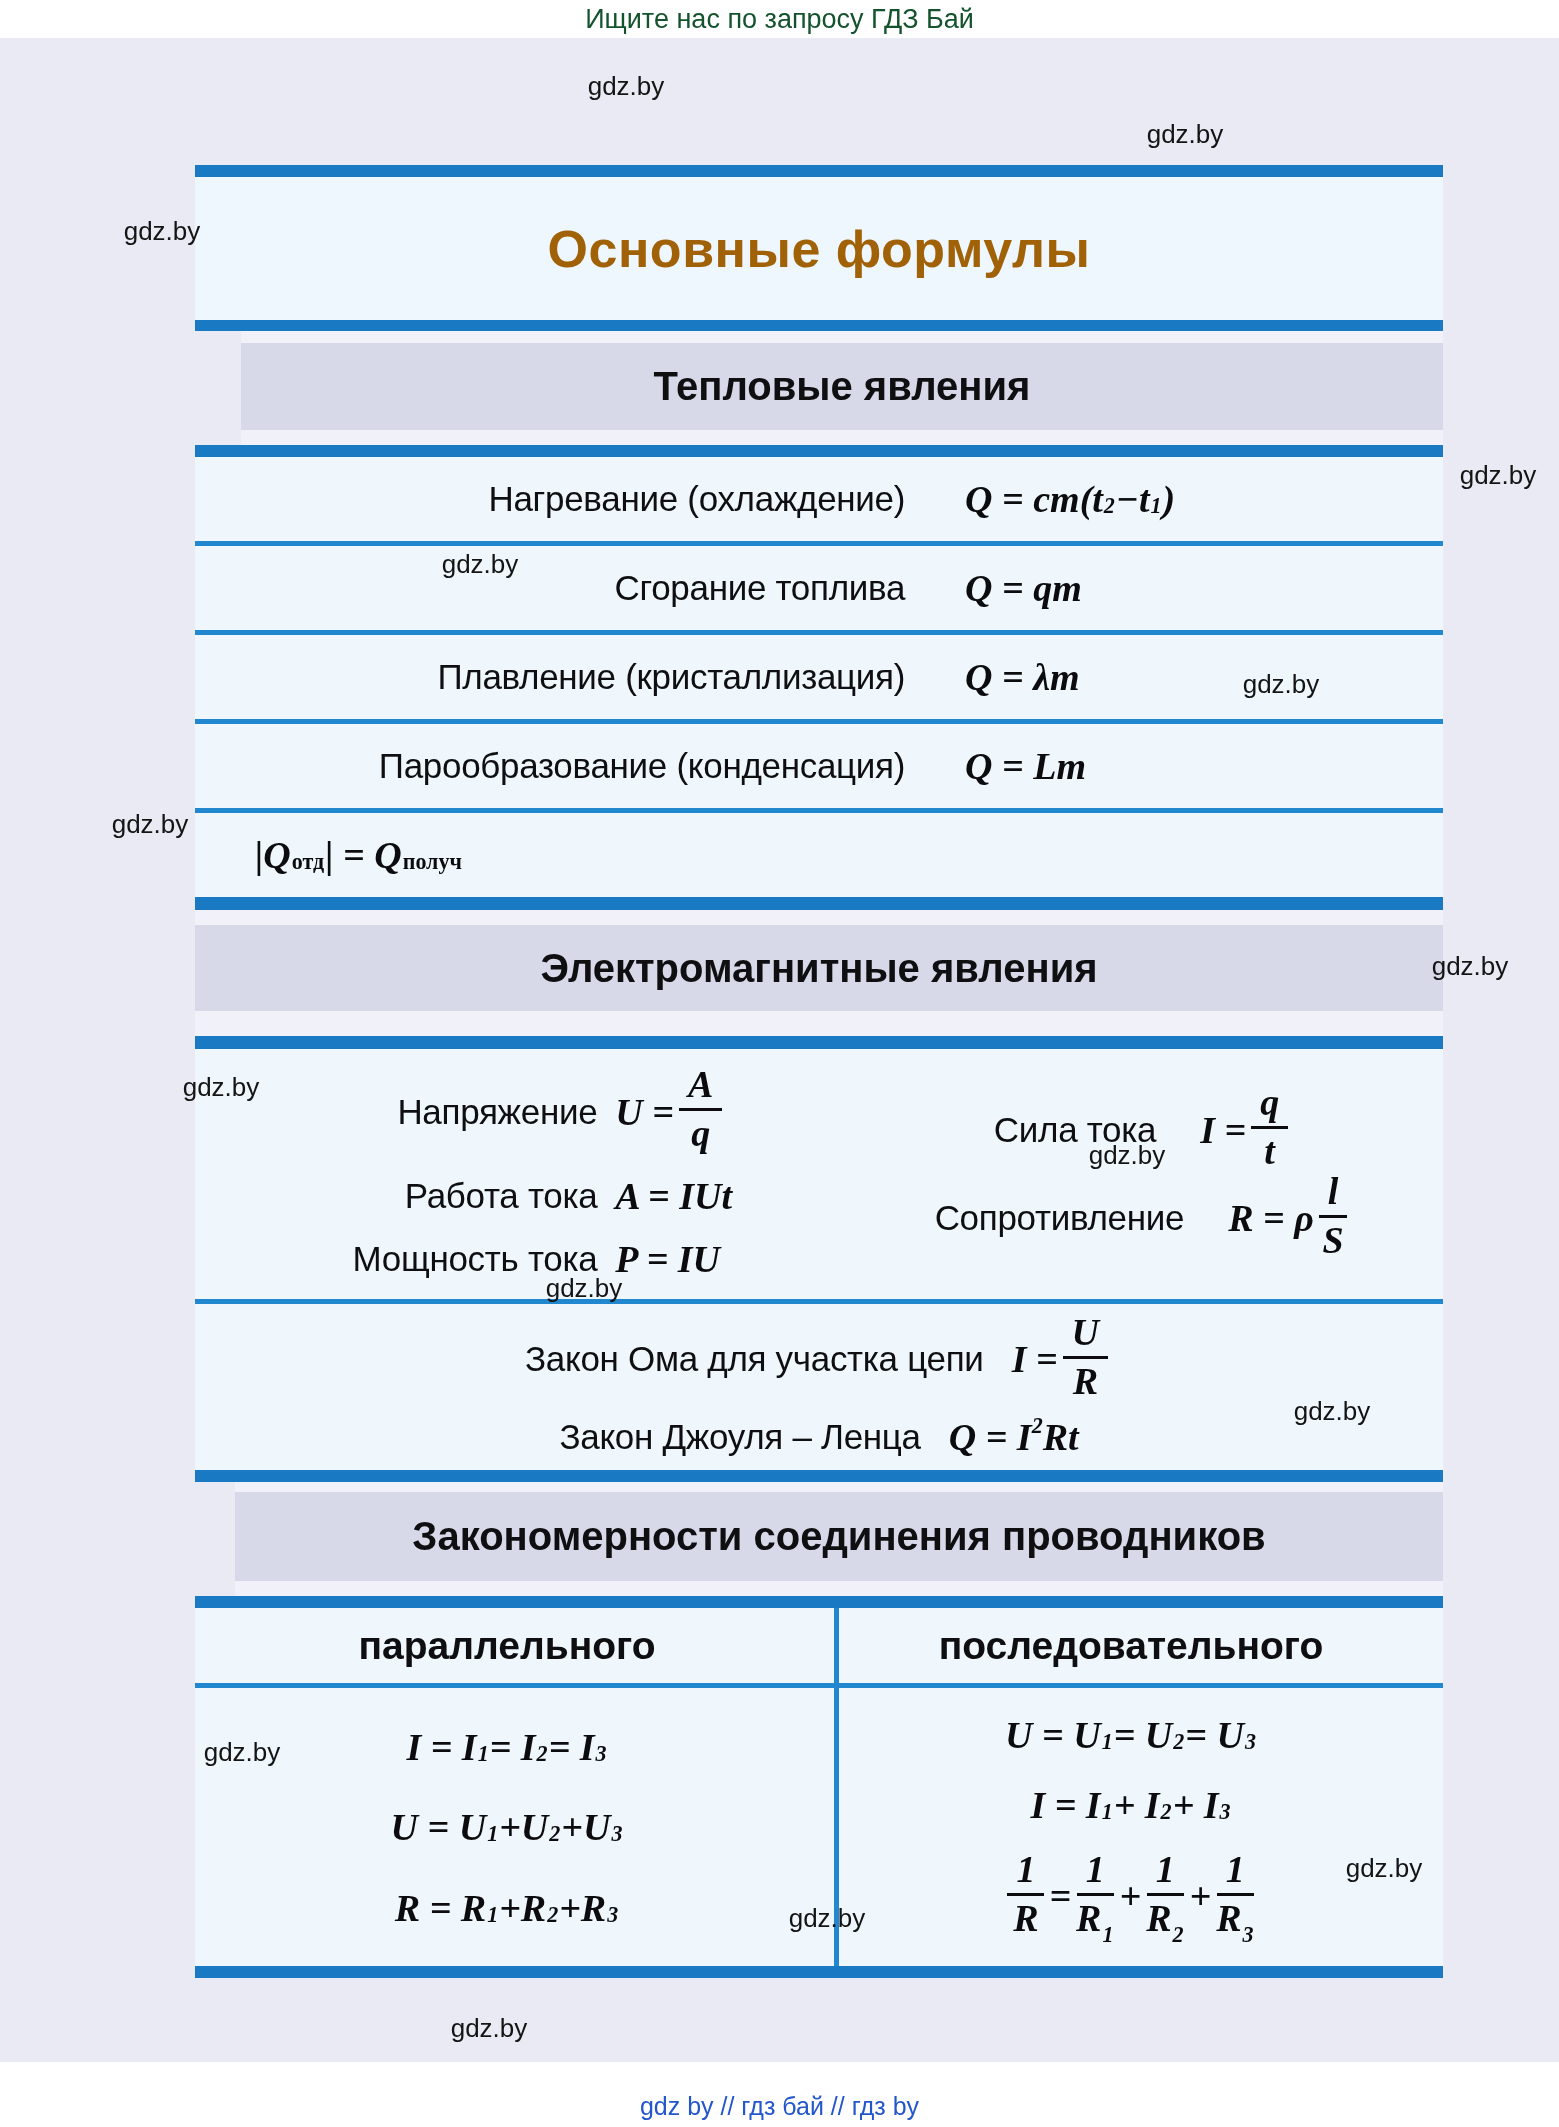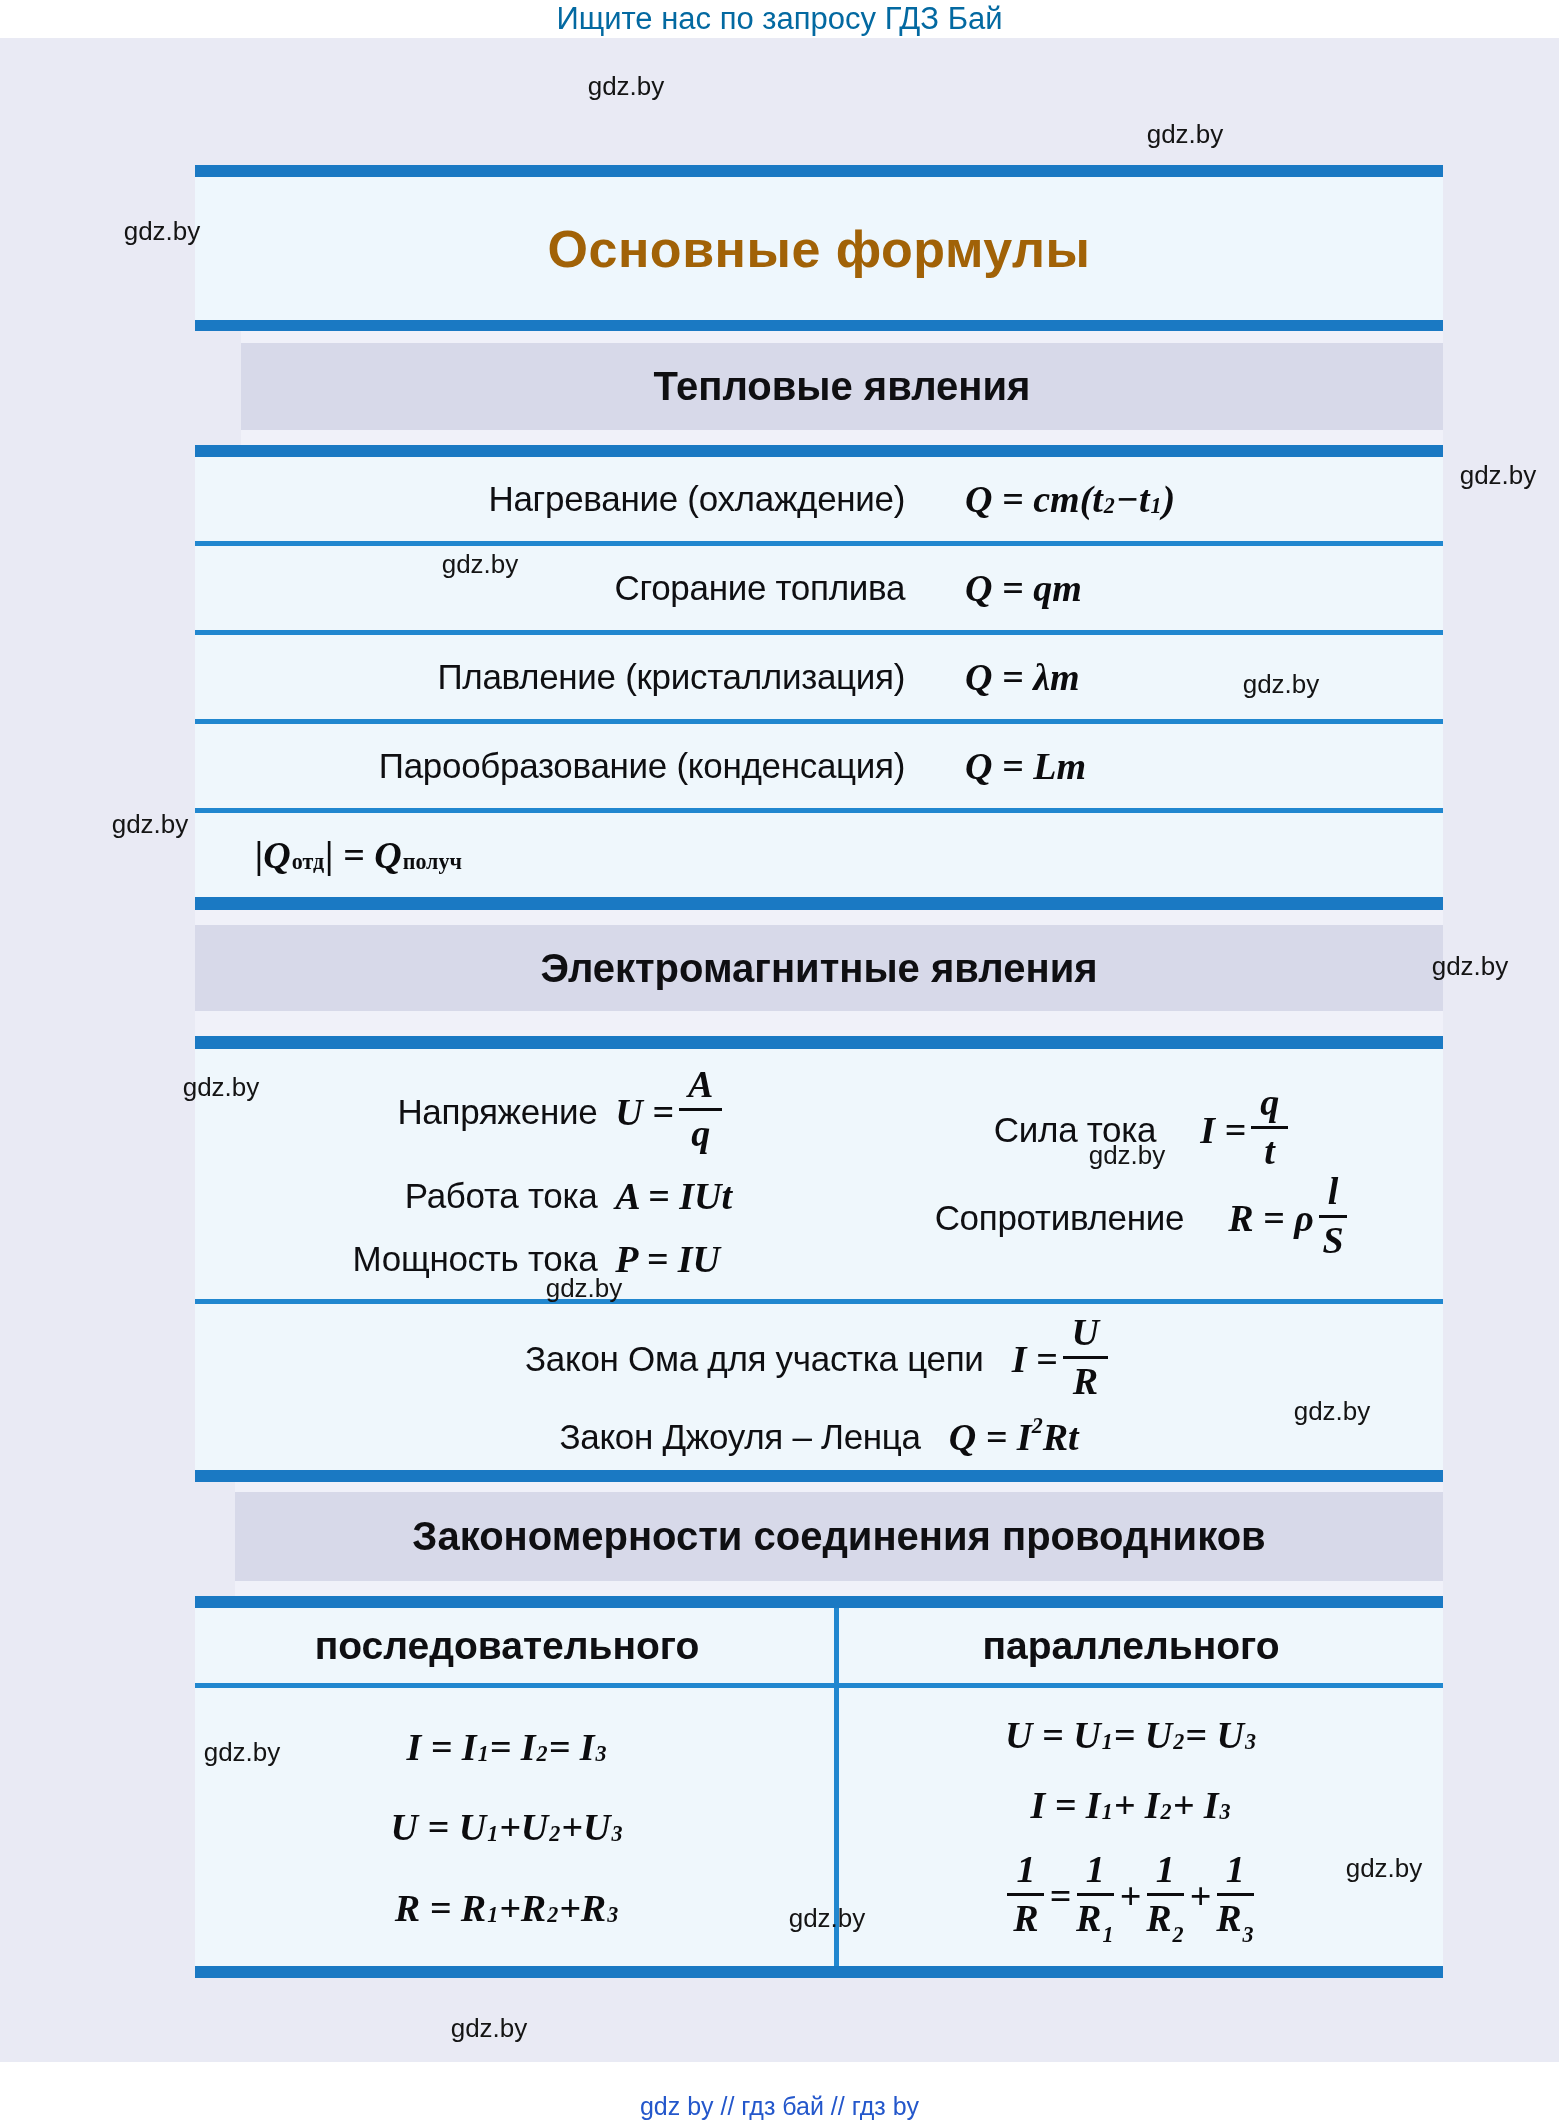--- a/index.html
+++ b/index.html
@@ -1,19 +1,19 @@
 <!DOCTYPE html>
 <html><head>
 <meta charset="utf-8">
 <style>
   html,body{margin:0;padding:0;background:#ffffff;}
   .page{position:relative;width:1559px;height:2127px;background:#ffffff;overflow:hidden;
         font-family:"Liberation Sans","DejaVu Sans",sans-serif;}
   .banner-top{position:absolute;top:0;left:0;width:100%;height:38px;display:flex;
-        align-items:center;justify-content:center;color:#0369a1;font-size:31px;}
+        align-items:center;justify-content:center;color:#14532d;font-size:27px;}
   .main-bg{position:absolute;top:38px;left:0;width:100%;height:2024px;background:#e9eaf4;}
   .footer-strip{position:absolute;top:2062px;left:0;width:100%;height:65px;background:#ffffff;}
   .footer-text{position:absolute;top:2092px;left:0;width:100%;text-align:center;
         color:#2457cb;font-size:25px;}
 
   .table{position:absolute;left:195px;top:165px;width:1248px;}
   .bar{height:12px;background:#1a79c3;}
   .bar.h11{height:11px;} .bar.h13{height:13px;}
   .divider{height:5px;background:#2187cf;}
 
@@ -217,22 +217,22 @@
 
     <div class="band-gap g3">
       <div class="band b3">
         <span>Закономерности соединения проводников</span>
       </div>
     </div>
     <div class="bar"></div>
 
     <div class="conn-wrap">
       <div class="conn-headers">
+        <div class="hd">параллельного</div>
         <div class="hd">последовательного</div>
-        <div class="hd">параллельного</div>
       </div>
       <div class="divider"></div>
       <div class="conn-body">
         <div class="conn-col">
           <div class="formula">
               <span>I = I</span>
               <span class="sb">1</span>
               <span>= I</span>
               <span class="sb">2</span>
               <span>= I</span>

